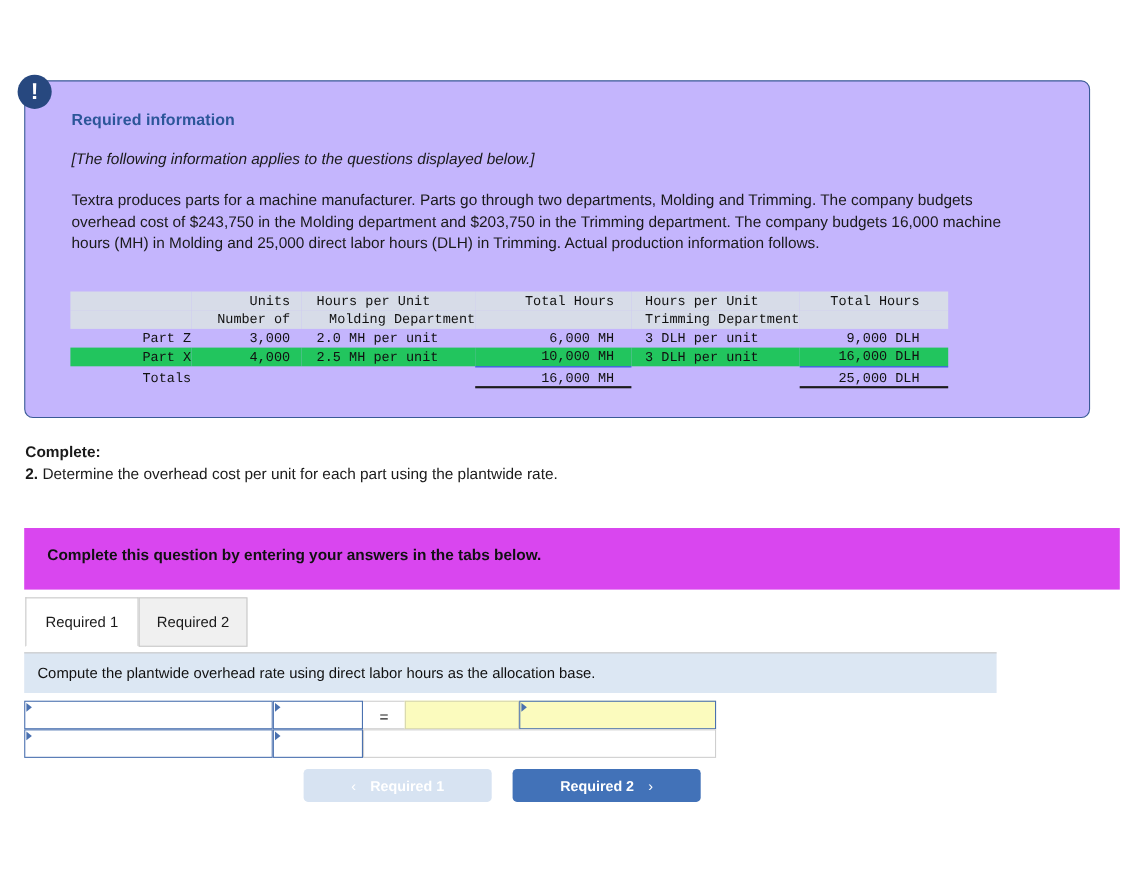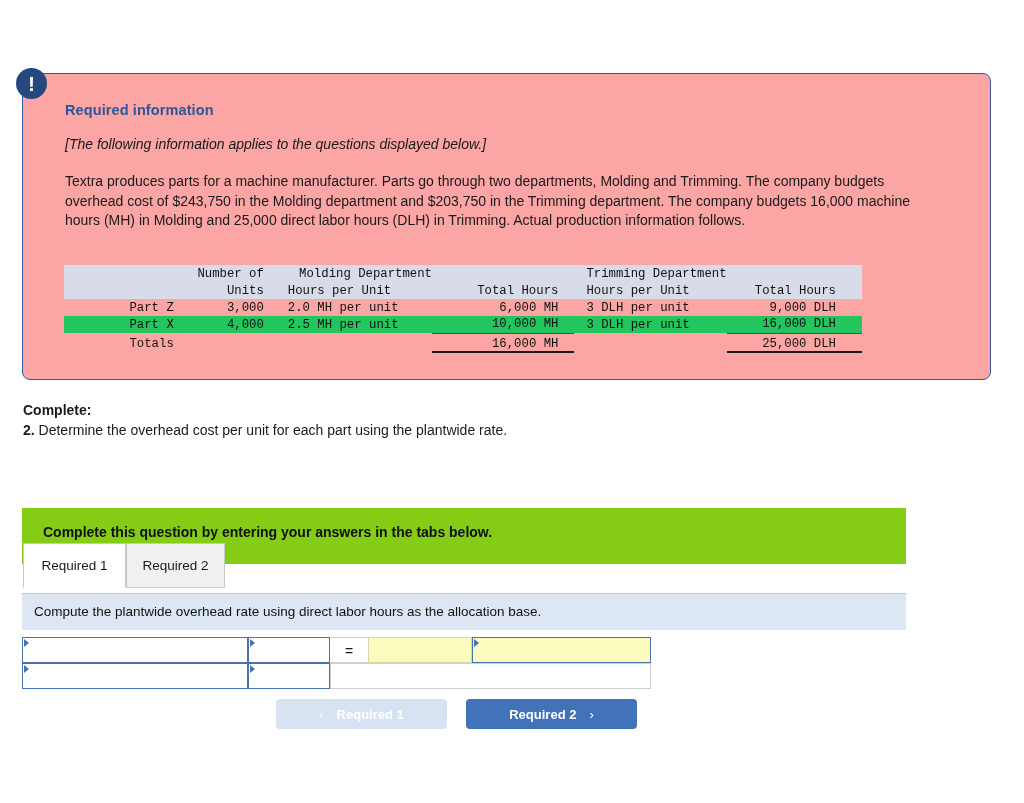--- a/index.html
+++ b/index.html
@@ -18,21 +18,21 @@
 
   
   .info-card {
     position: absolute;
     left: 22px;
     top: 73px;
     width: 969px;
     height: 307px;
     border: 1px solid #3a5a97;
     border-radius: 8px;
-    background: #fca5a5;
+    background: #c4b5fd;
     box-sizing: border-box;
   }
   .alert-badge {
     position: absolute;
     left: 16px;
     top: 68px;
     width: 31px;
     height: 31px;
     border-radius: 50%;
     background: #27487f;
@@ -116,24 +116,24 @@
     line-height: 19.5px;
     color: #1a1a1a;
   }
   .required-block .lead { font-weight: bold; }
   .required-block .num  { font-weight: bold; }
 
   
   .gray-bar {
     position: absolute;
     left: 22px;
-    top: 508px;
-    width: 884px;
+    top: 480px;
+    width: 996px;
     height: 56px;
-    background: #84cc16;
+    background: #d946ef;
   }
   .gray-bar span {
     position: absolute;
     left: 21px;
     top: 16px;
     font-size: 14px;
     font-weight: bold;
     color: #111111;
   }
 
@@ -273,33 +273,33 @@
     <div class="card-title">Required information</div>
     <div class="card-italic">[The following information applies to the questions displayed below.]</div>
     <div class="card-body">Textra produces parts for a machine manufacturer. Parts go through two departments, Molding and Trimming. The company budgets overhead cost of $243,750 in the Molding department and $203,750 in the Trimming department. The company budgets 16,000 machine hours (MH) in Molding and 25,000 direct labor hours (DLH) in Trimming. Actual production information follows.</div>
   </div>
 </div>
 
 <table class="data-table">
   <thead>
     <tr>
       <th class="col-label"></th>
+      <th class="col-units grp-head">Units</th>
+      <th class="col-mhpu">Hours per Unit</th>
+      <th class="col-mht">Total Hours</th>
+      <th class="col-dhpu">Hours per Unit</th>
+      <th class="col-dht">Total Hours</th>
+    </tr>
+    <tr>
+      <th class="col-label"></th>
       <th class="col-units grp-head">Number of</th>
       <th class="col-mhpu grp-head" colspan="1" style="text-align:right;padding-right:0!important;">Molding Department</th>
       <th class="col-mht"></th>
       <th class="col-dhpu grp-head" style="text-align:right;padding-right:0!important;">Trimming Department</th>
       <th class="col-dht"></th>
-    </tr>
-    <tr>
-      <th class="col-label"></th>
-      <th class="col-units grp-head">Units</th>
-      <th class="col-mhpu">Hours per Unit</th>
-      <th class="col-mht">Total Hours</th>
-      <th class="col-dhpu">Hours per Unit</th>
-      <th class="col-dht">Total Hours</th>
     </tr>
   </thead>
   <tbody>
     <tr>
       <td class="col-label">Part Z</td>
       <td class="col-units">3,000</td>
       <td class="col-mhpu">2.0 MH per unit</td>
       <td class="col-mht">6,000 MH</td>
       <td class="col-dhpu">3 DLH per unit</td>
       <td class="col-dht">9,000 DLH</td>

